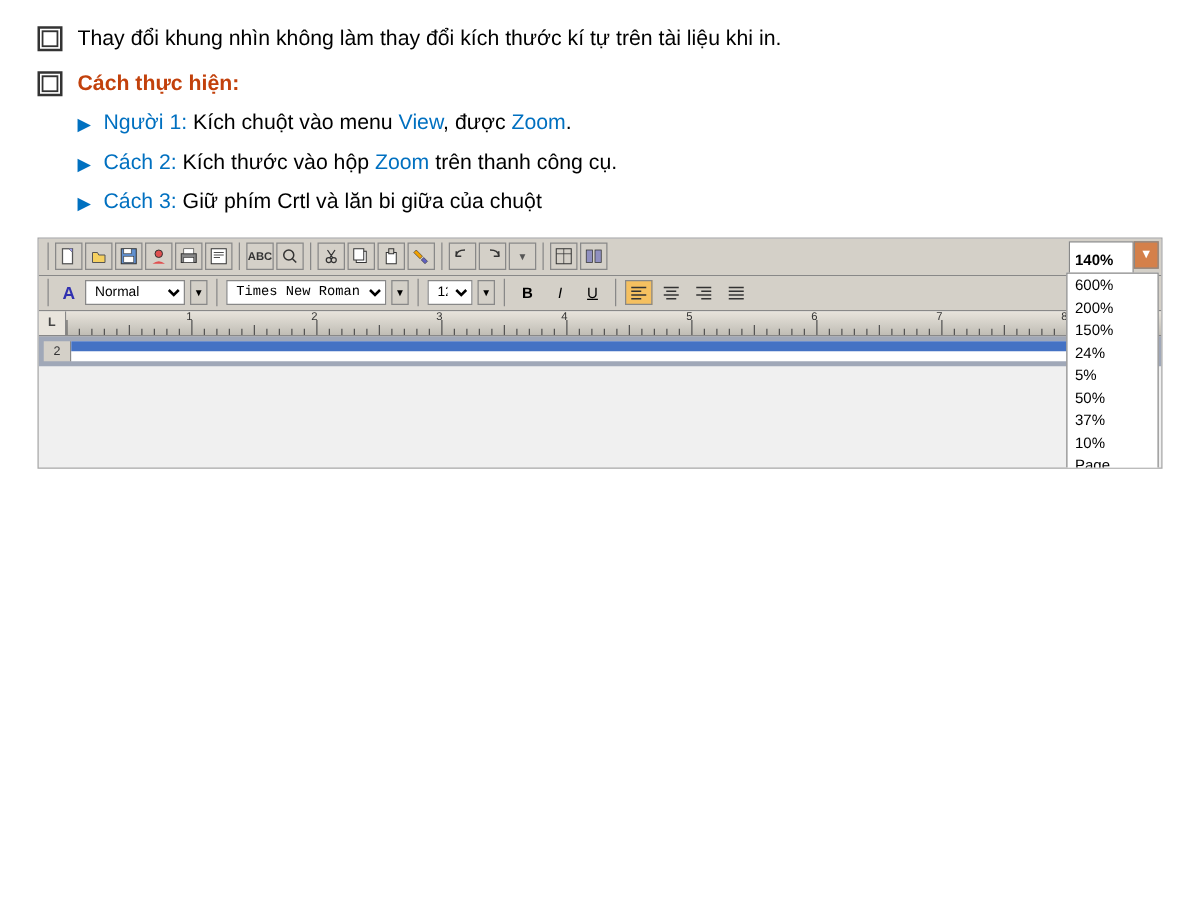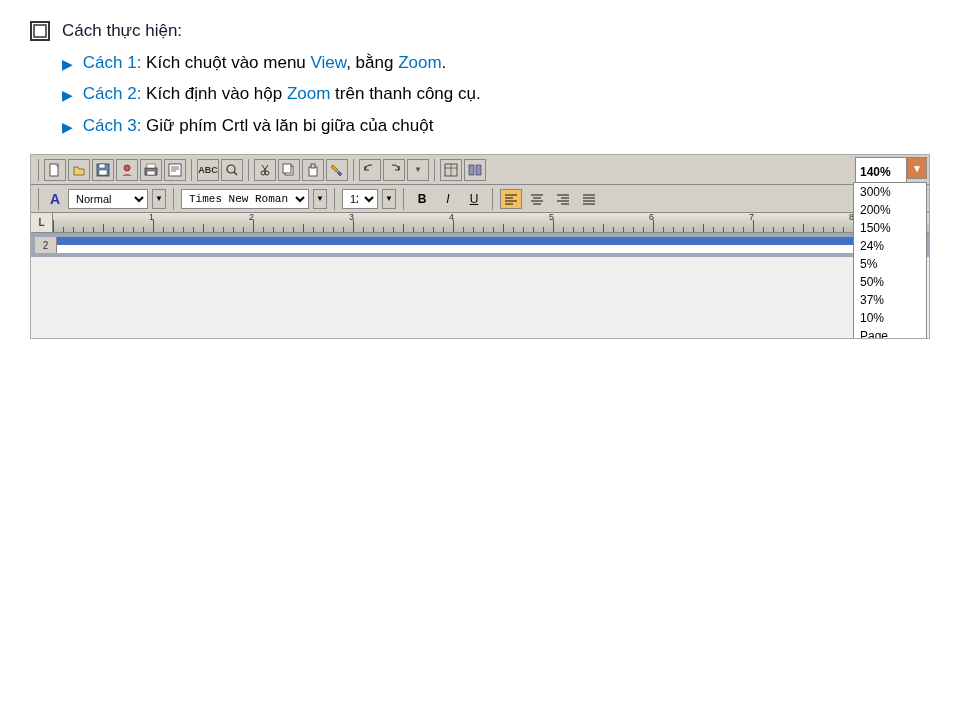--- a/index.html
+++ b/index.html
@@ -71,22 +71,22 @@
     .bullet-text {
       flex: 1;
     }
 
     .highlight-blue {
       color: #0070c0;
       font-weight: normal;
     }
 
     .bold-text {
-      font-weight: normal;
-      color: #0f172a;
+      font-weight: bold;
+      color: #c2410c;
       margin-top: 23px;
     }
 
     
     .sub-list {
       list-style: none;
       margin-top: 6px;
       display: flex;
       flex-direction: column;
       gap: 6px;
@@ -347,47 +347,57 @@
 </head>
 <body>
 
 <div class="page">
 
 
   <div class="content">
     <ul class="bullet-list">
 
 
+      <li class="bullet-item">
+        <div class="checkbox-icon">
+          <svg width="14" height="14" viewBox="0 0 14 14">
+              <rect x="1" y="1" width="12" height="12" fill="none" stroke="#333" stroke-width="1.5"></rect>
+            </svg>
+        </div>
+        <div class="bullet-text">
+          <span>Thay đổi khung nhìn không làm thay đổi kích thước kí tự trên tài liệu khi in.</span>
+        </div>
+      </li>
 
       <li class="bullet-item">
         <div class="checkbox-icon">
           <svg width="14" height="14" viewBox="0 0 14 14">
               <rect x="1" y="1" width="12" height="12" fill="none" stroke="#333" stroke-width="1.5"></rect>
             </svg>
         </div>
         <div class="bullet-text">
           <span class="bold-text">Cách thực hiện:</span>
         </div>
       </li>
 
     </ul>
 
     <ul class="sub-list">
 
       <li class="sub-item">
         <span class="arrow-icon">▶</span>
         <div class="sub-text">
-          <span class="sub-label">Cách 1:</span><span> Kích chuột vào menu </span><span class="highlight-blue">View</span><span>, bằng </span><span class="highlight-blue">Zoom</span><span>.</span>
+          <span class="sub-label">Người 1:</span><span> Kích chuột vào menu </span><span class="highlight-blue">View</span><span>, được </span><span class="highlight-blue">Zoom</span><span>.</span>
         </div>
       </li>
 
       <li class="sub-item">
         <span class="arrow-icon">▶</span>
         <div class="sub-text">
-          <span class="sub-label">Cách 2:</span><span> Kích định vào hộp </span><span class="highlight-blue">Zoom</span><span> trên thanh công cụ.</span>
+          <span class="sub-label">Cách 2:</span><span> Kích thước vào hộp </span><span class="highlight-blue">Zoom</span><span> trên thanh công cụ.</span>
         </div>
       </li>
 
       <li class="sub-item">
         <span class="arrow-icon">▶</span>
         <div class="sub-text">
           <span class="sub-label">Cách 3:</span><span> Giữ phím Crtl và lăn bi giữa của chuột</span>
         </div>
       </li>
 
@@ -507,21 +517,21 @@
 
         <div class="zoom-box">
           <span>140%</span>
         </div>
         <div class="zoom-dropdown-btn">
           <span>▼</span>
         </div>
       </div>
 
       <div class="zoom-dropdown">
-        <div class="zoom-option">300%</div>
+        <div class="zoom-option">600%</div>
         <div class="zoom-option">200%</div>
         <div class="zoom-option">150%</div>
         <div class="zoom-option">24%</div>
         <div class="zoom-option">5%</div>
         <div class="zoom-option">50%</div>
         <div class="zoom-option">37%</div>
         <div class="zoom-option">10%</div>
         <div class="zoom-option">Page Width</div>
 
       </div>

